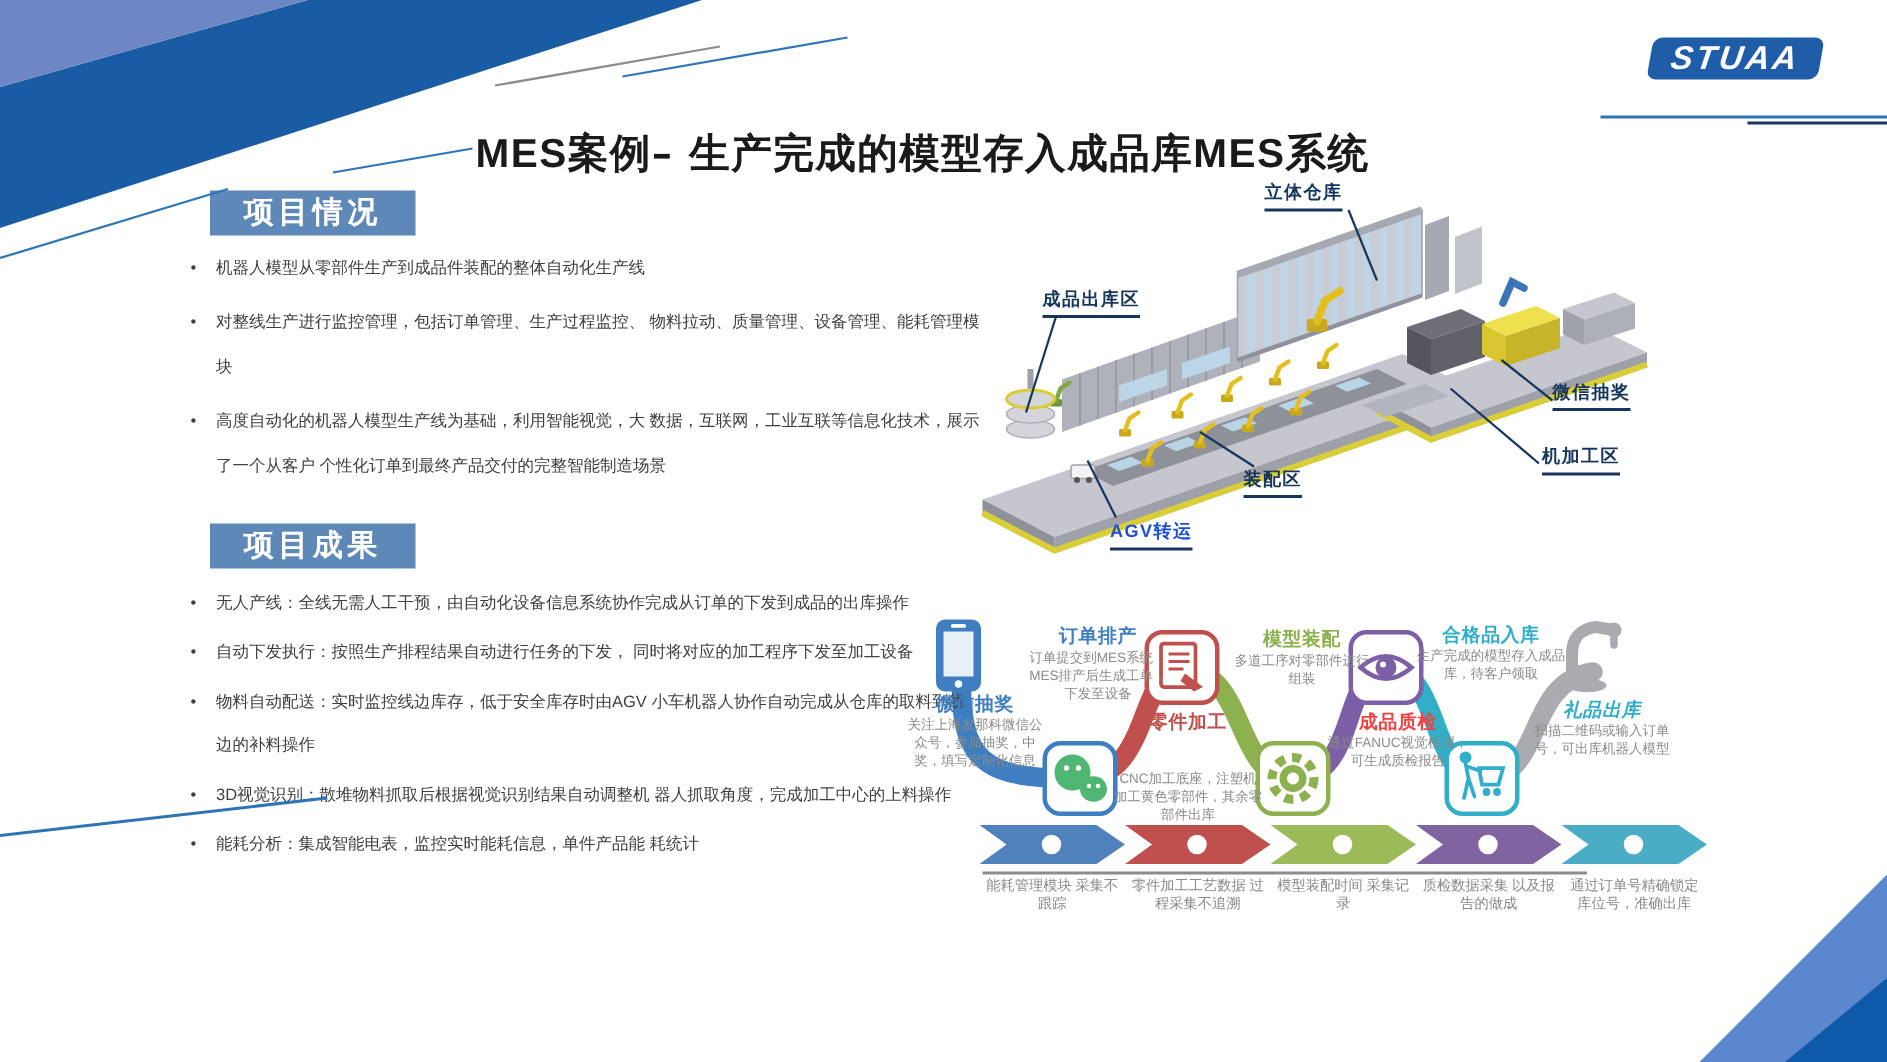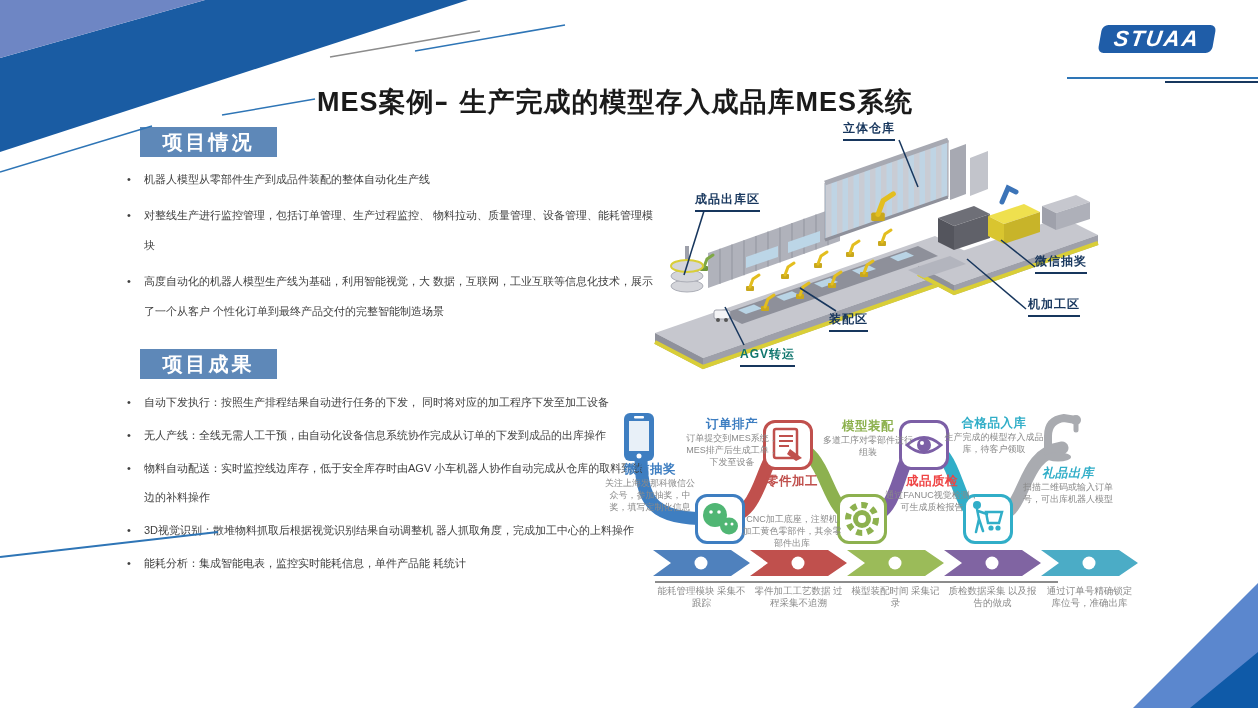--- a/index.html
+++ b/index.html
@@ -97,22 +97,22 @@
   <div class="sec-header sec-results" style="background: rgb(94, 136, 184);">项目成果</div>
   <div class="sec-header sec-info" style="background: rgb(94, 136, 184);">项目情况</div>
 
   <div class="bullets bullets-info" style="color: rgb(63, 63, 63);">
     <div class="bullet">机器人模型从零部件生产到成品件装配的整体自动化生产线</div>
     <div class="bullet">对整线生产进行监控管理，包括订单管理、生产过程监控、 物料拉动、质量管理、设备管理、能耗管理模块</div>
     <div class="bullet">高度自动化的机器人模型生产线为基础，利用智能视觉，大 数据，互联网，工业互联等信息化技术，展示了一个从客户 个性化订单到最终产品交付的完整智能制造场景</div>
   </div>
 
   <div class="bullets bullets-results" style="color: rgb(63, 63, 63);">
+    <div class="bullet">无人产线：全线无需人工干预，由自动化设备信息系统协作完成从订单的下发到成品的出库操作</div>
     <div class="bullet">自动下发执行：按照生产排程结果自动进行任务的下发， 同时将对应的加工程序下发至加工设备</div>
-    <div class="bullet">无人产线：全线无需人工干预，由自动化设备信息系统协作完成从订单的下发到成品的出库操作</div>
     <div class="bullet">物料自动配送：实时监控线边库存，低于安全库存时由AGV 小车机器人协作自动完成从仓库的取料到线边的补料操作</div>
     <div class="bullet">3D视觉识别：散堆物料抓取后根据视觉识别结果自动调整机 器人抓取角度，完成加工中心的上料操作</div>
     <div class="bullet">能耗分析：集成智能电表，监控实时能耗信息，单件产品能 耗统计</div>
   </div>
 
   <svg class="factory" width="460" height="265" viewBox="0 0 460 265">
     <defs>
       <pattern id="rackP" width="11" height="10" patternUnits="userSpaceOnUse">
         <rect width="11" height="10" fill="#BFD4E4"></rect>
         <rect width="5.5" height="10" fill="#C9CCD4"></rect>
@@ -232,21 +232,21 @@
       <circle cx="68" cy="202" r="2" fill="#555"></circle>
         <circle cx="76" cy="202" r="2" fill="#555"></circle>
     </g>
   </svg>
 
   <div class="flabel fl-warehouse" style="color: rgb(23, 54, 93);">立体仓库</div>
   <div class="flabel fl-outbound" style="color: rgb(23, 54, 93);">成品出库区</div>
   <div class="flabel fl-injection" style="color: rgb(23, 54, 93);">微信抽奖</div>
   <div class="flabel fl-machining" style="color: rgb(23, 54, 93);">机加工区</div>
   <div class="flabel fl-assembly" style="color: rgb(23, 54, 93);">装配区</div>
-  <div class="flabel fl-agv" style="color: #0f766e;">AGV转运</div>
+  <div class="flabel fl-agv" style="color: #1d4ed8;">AGV转运</div>
 
   <svg class="ribbons" width="535" height="160" viewBox="0 0 535 160">
     <g fill="none" stroke-width="13" stroke-linecap="round">
       <path d="M31,58 C31,112 52,119 110,119" stroke="#3E7EC1"></path>
       <path d="M110,119 C158,119 148,46 178,46" stroke="#C0504D"></path>
       <path d="M178,46 C222,46 212,119 252,119" stroke="#8DB14F"></path>
       <path d="M252,119 C296,119 284,46 314,46" stroke="#7C5FA6"></path>
       <path d="M314,46 C352,46 342,119 378,119" stroke="#31AEC8"></path>
       <path d="M378,119 C420,119 406,55 452,48" stroke="#A9ABB0"></path>
     </g>

